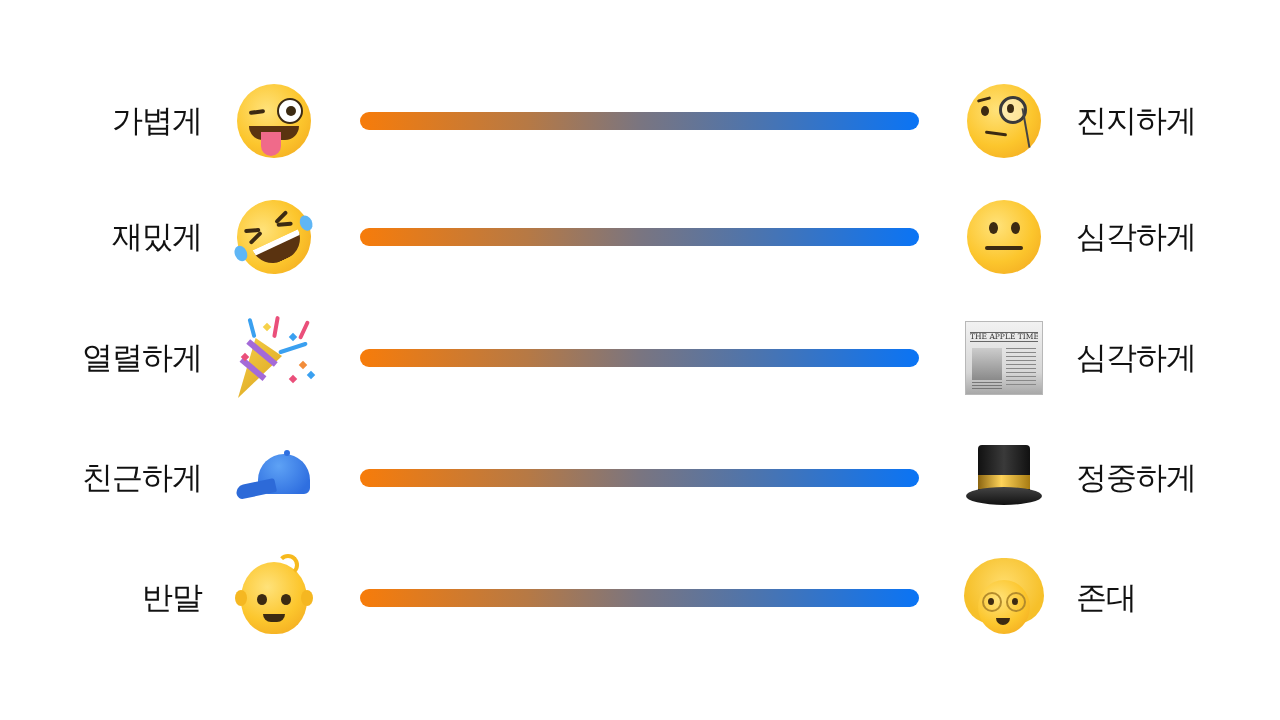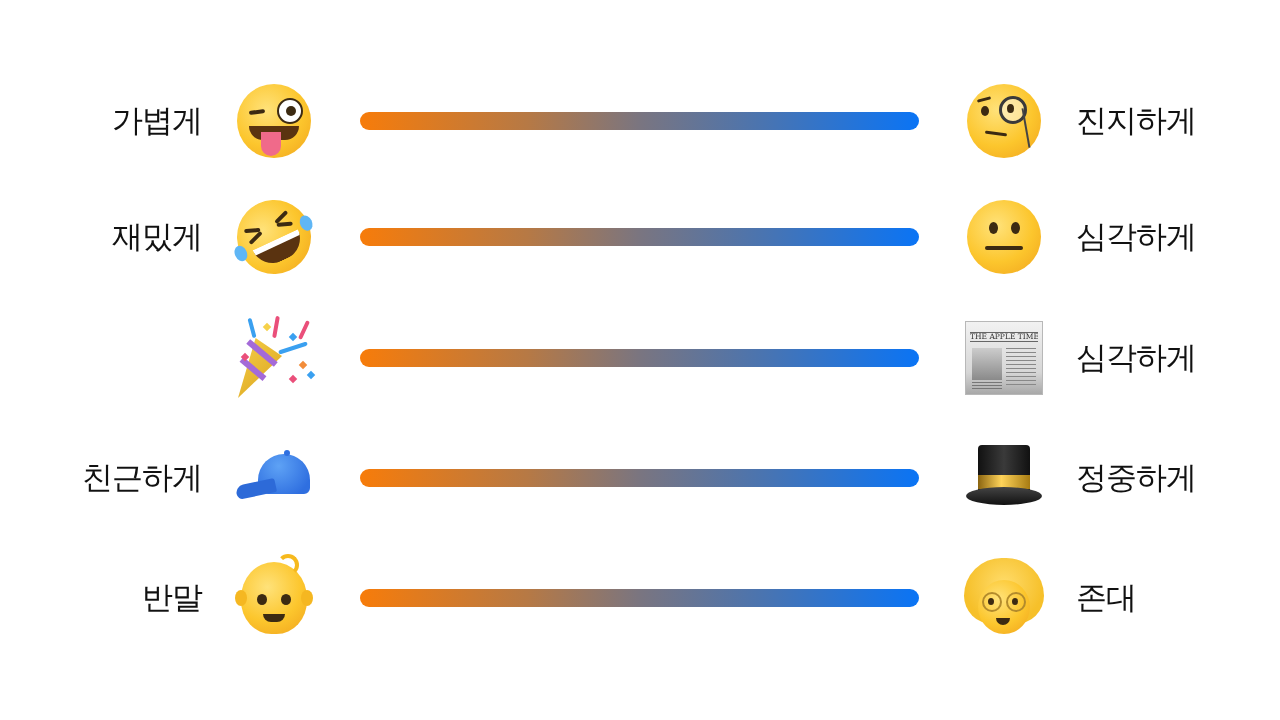--- a/index.html
+++ b/index.html
@@ -267,20 +267,21 @@
         <div class="monocle" style="left:32px;top:12px;width:22px;height:22px;"></div>
         <div class="eye" style="left:40px;top:20px;width:7px;height:9px;"></div>
         <div style="position:absolute;left:58px;top:24px;width:2px;height:40px;background:#444;transform:rotate(-10deg);"></div>
         <div class="mouth-line" style="left:18px;top:48px;width:22px;height:3px;transform:rotate(8deg);"></div>
       </div>
     </div>
     <span class="label right">진지하게</span>
   </div>
 
   <div class="row" style="top:313px;">
+    <span class="label left">열렬하게</span>
     <div class="emoji left">
       <div class="party">
         <div style="position:absolute;left:4px;top:22px;width:44px;height:60px;background:linear-gradient(135deg,#f6cf4a 0%,#d9a21a 100%);clip-path:polygon(0 100%, 40% 0, 100% 30%);"></div>
         <div style="position:absolute;left:10px;top:34px;width:36px;height:6px;background:#a46ad8;transform:rotate(40deg);"></div>
         <div style="position:absolute;left:4px;top:50px;width:30px;height:6px;background:#a46ad8;transform:rotate(40deg);"></div>
         <div class="streamer" style="left:16px;top:2px;width:4px;height:20px;background:#3aa0f0;transform:rotate(-15deg);"></div>
         <div class="streamer" style="left:40px;top:0px;width:4px;height:22px;background:#ea4f7a;transform:rotate(10deg);"></div>
         <div class="streamer" style="left:68px;top:4px;width:4px;height:20px;background:#ea4f7a;transform:rotate(25deg);"></div>
         <div class="streamer" style="left:44px;top:30px;width:30px;height:4px;background:#3aa0f0;transform:rotate(-18deg);"></div>
         <div class="confetti" style="left:30px;top:8px;background:#f6d14a;"></div>

